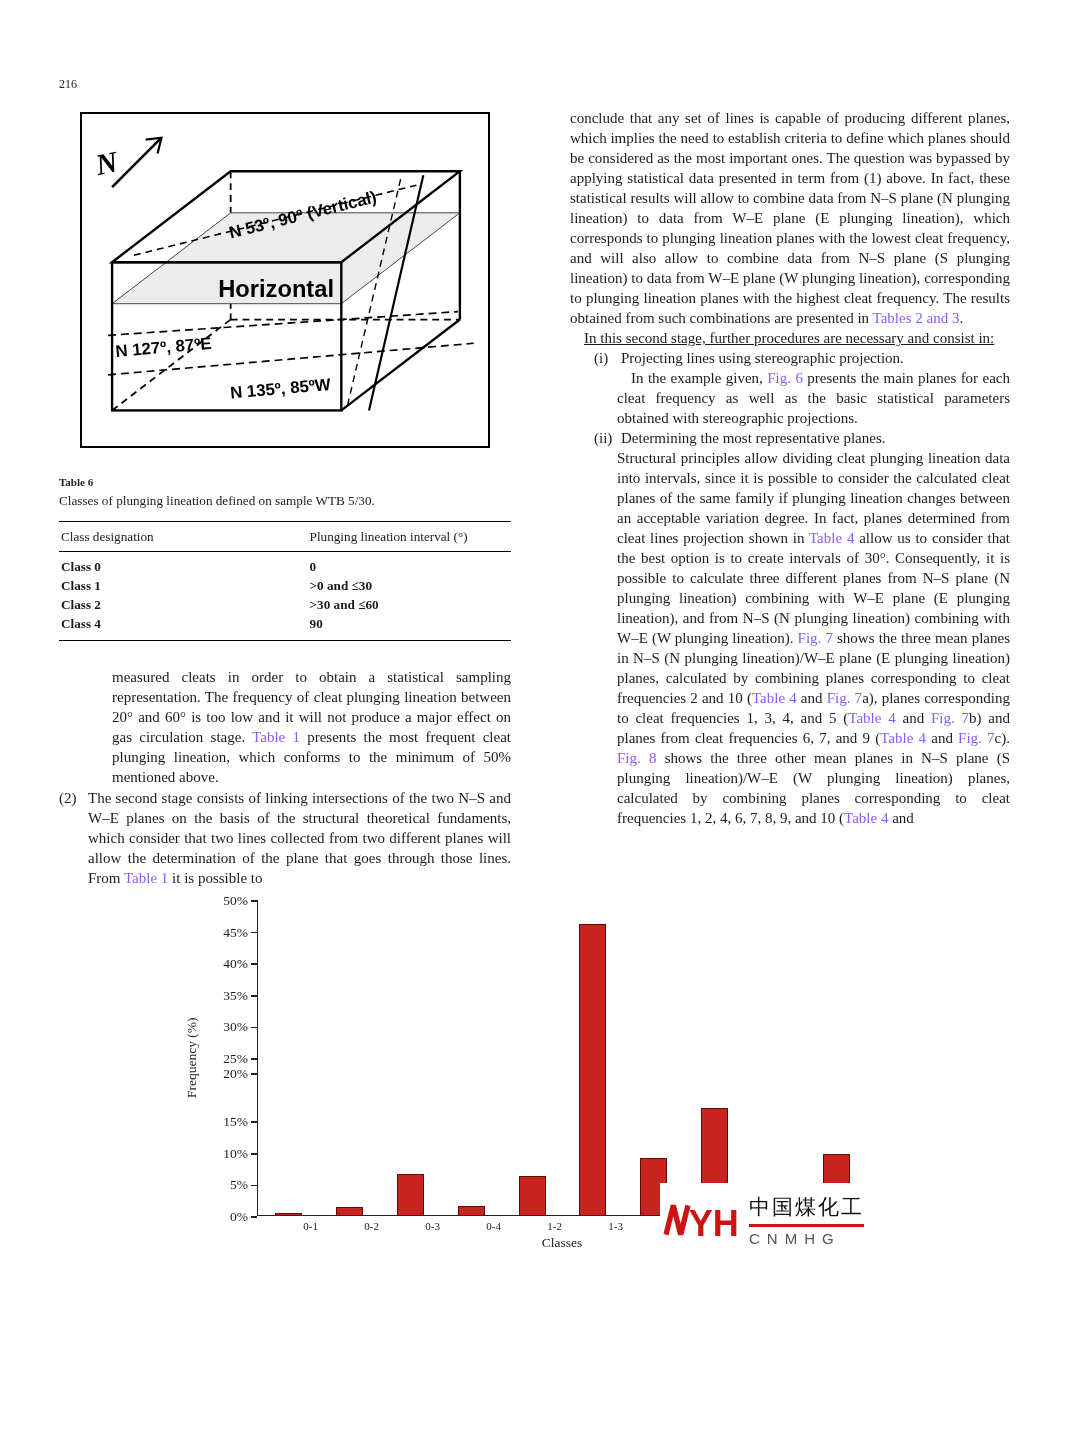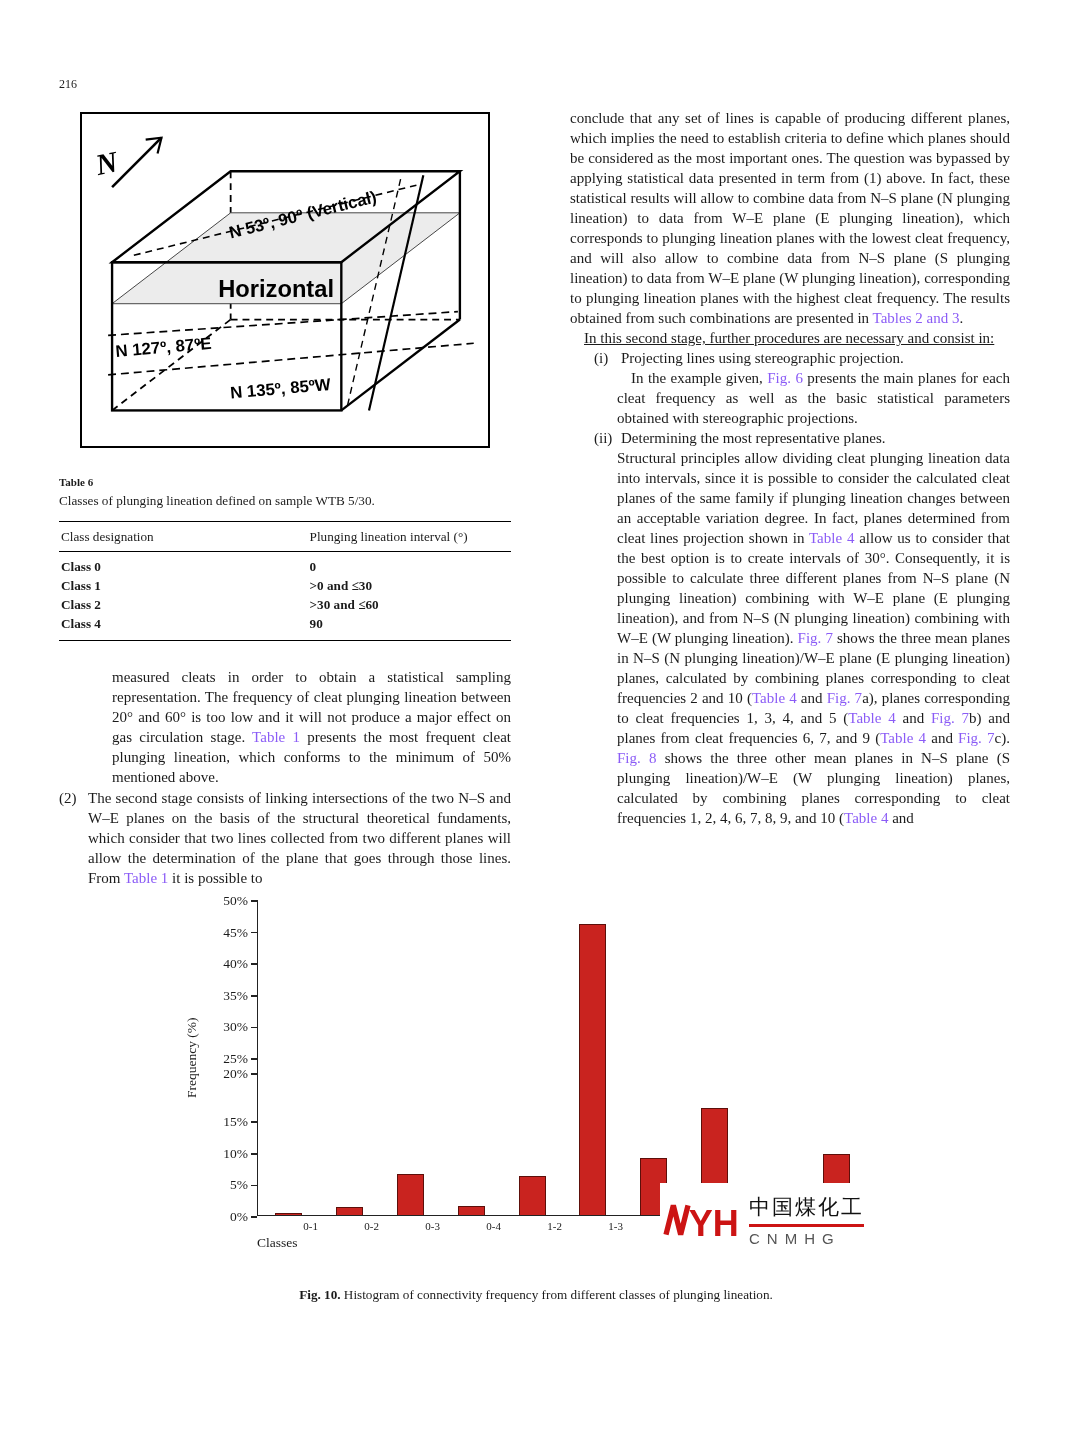--- a/index.html
+++ b/index.html
@@ -67,21 +67,21 @@
   .ytick::after { content:""; display:inline-block; width:6px; height:1.5px; background:#222; margin-left:3px; }
   .plot-col { flex:none; }
   .plot {
     width:610px; height:316px; border-left:1.6px solid #222; border-bottom:1.6px solid #222;
     display:flex; align-items:flex-end; position:relative;
   }
   .bar-slot { flex:1; display:flex; justify-content:center; }
   .bar { width:27px; border:1.2px solid #5d0f0a; border-bottom:none; }
   .xrow { display:flex; width:610px; }
   .xtick { flex:1; text-align:right; font-size:11px; padding-top:4px; }
-  .x-title { font-size:13.5px; margin-top:3px; width:610px; }
+  .x-title { text-align:center; font-size:13.5px; margin-top:3px; width:610px; }
 
   
   .watermark {
     position:absolute; left:481px; bottom:-6px; width:238px; height:74px;
     background:#ffffff; display:flex; align-items:center; gap:7px; padding:4px 2px; z-index:6;
   }
   .wm-right { display:flex; flex-direction:column; }
   .wm-cn { font-size:21px; letter-spacing:2px; color:#111; font-family:"Liberation Sans", sans-serif; }
   .wm-rule { height:2.5px; background:#cc1414; margin:3px 0 3px 0; }
   .wm-en { font-size:15px; letter-spacing:7px; color:#555; font-family:"Liberation Sans", sans-serif; }
@@ -268,15 +268,14 @@
         <text x="40" y="54" font-size="54" font-weight="bold" fill="#cc1414" font-family="Liberation Sans, sans-serif">YH</text>
       </svg>
       <div class="wm-right">
         <span class="wm-cn">中国煤化工</span>
         <span class="wm-rule"></span>
         <span class="wm-en">CNMHG</span>
       </div>
     </div>
   </div>
 
-  <p class="fig10-caption"><b>Fig. 10.</b><span> Histogram of connectivity frequency from different classes of plunging lineation.</span></p>
 
 </div>
 
 </body></html>

